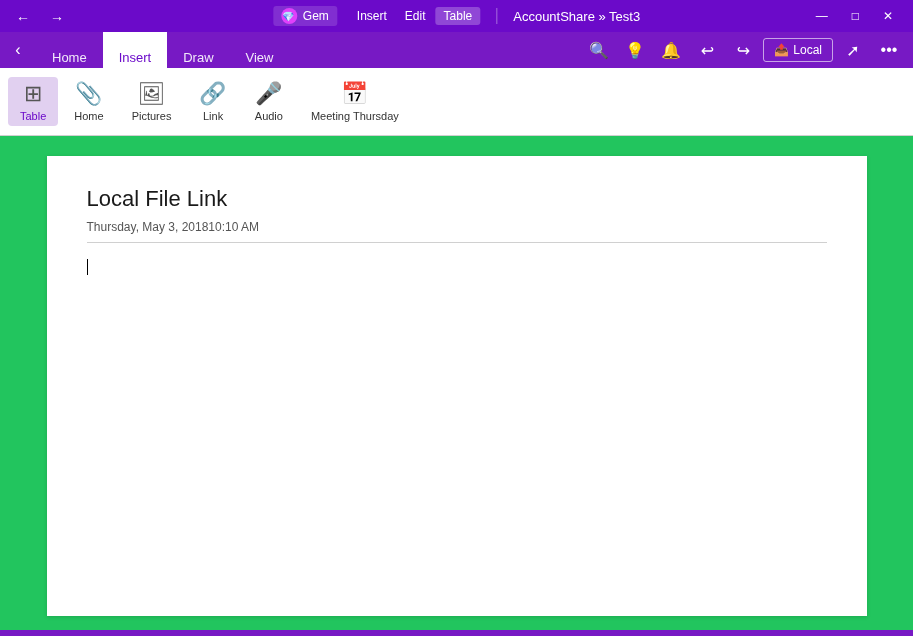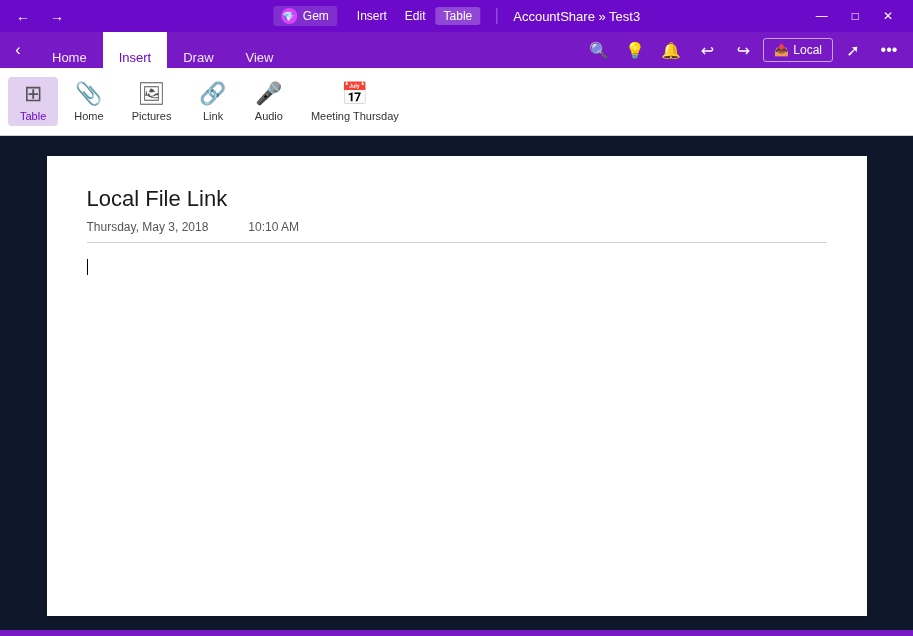--- a/index.html
+++ b/index.html
@@ -196,21 +196,21 @@
     }
     .ribbon-item .label {
       font-size: 11px;
       color: #333;
     }
     .ribbon-item.active-item { background: #e1d0f0; }
     .ribbon-item.active-item .label { color: #6b0ac9; }
 
     
     .content-area {
-      background: #0f172a;
+      background: #22c55e;
       flex: 1;
       display: flex;
       justify-content: center;
       padding: 20px 0;
       height: calc(636px - 32px - 36px - 68px - 6px);
       overflow-y: auto;
     }
     .page-container {
       background: white;
       width: 820px;
@@ -220,21 +220,20 @@
       position: relative;
     }
     .page-title {
       font-size: 22px;
       font-weight: 400;
       color: #1a1a1a;
       margin-bottom: 8px;
     }
     .page-meta {
       display: flex;
-      gap: 40px;
       color: #555;
       font-size: 12px;
       border-bottom: 1px solid #d0d0d0;
       padding-bottom: 8px;
       margin-bottom: 16px;
     }
     .page-content {
       font-size: 14px;
       color: #333;
       min-height: 300px;

